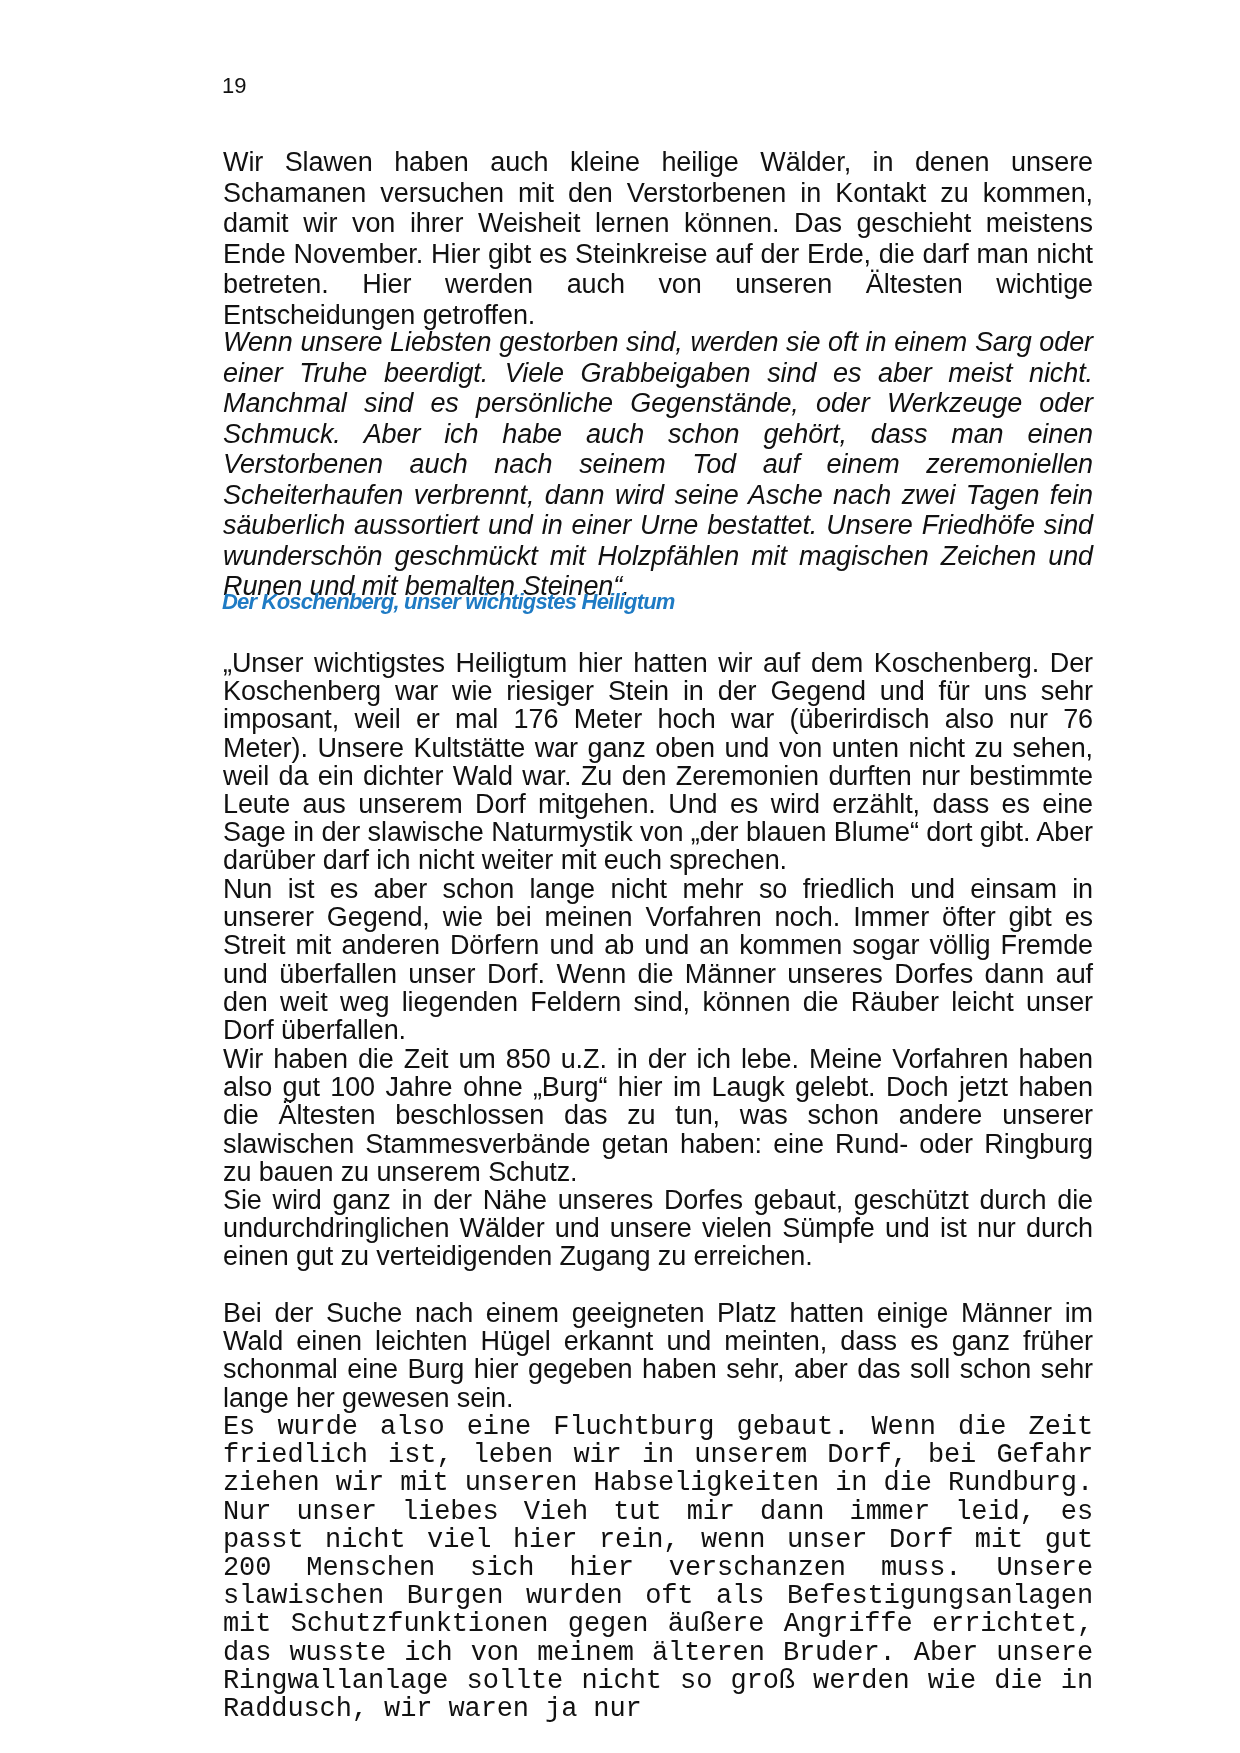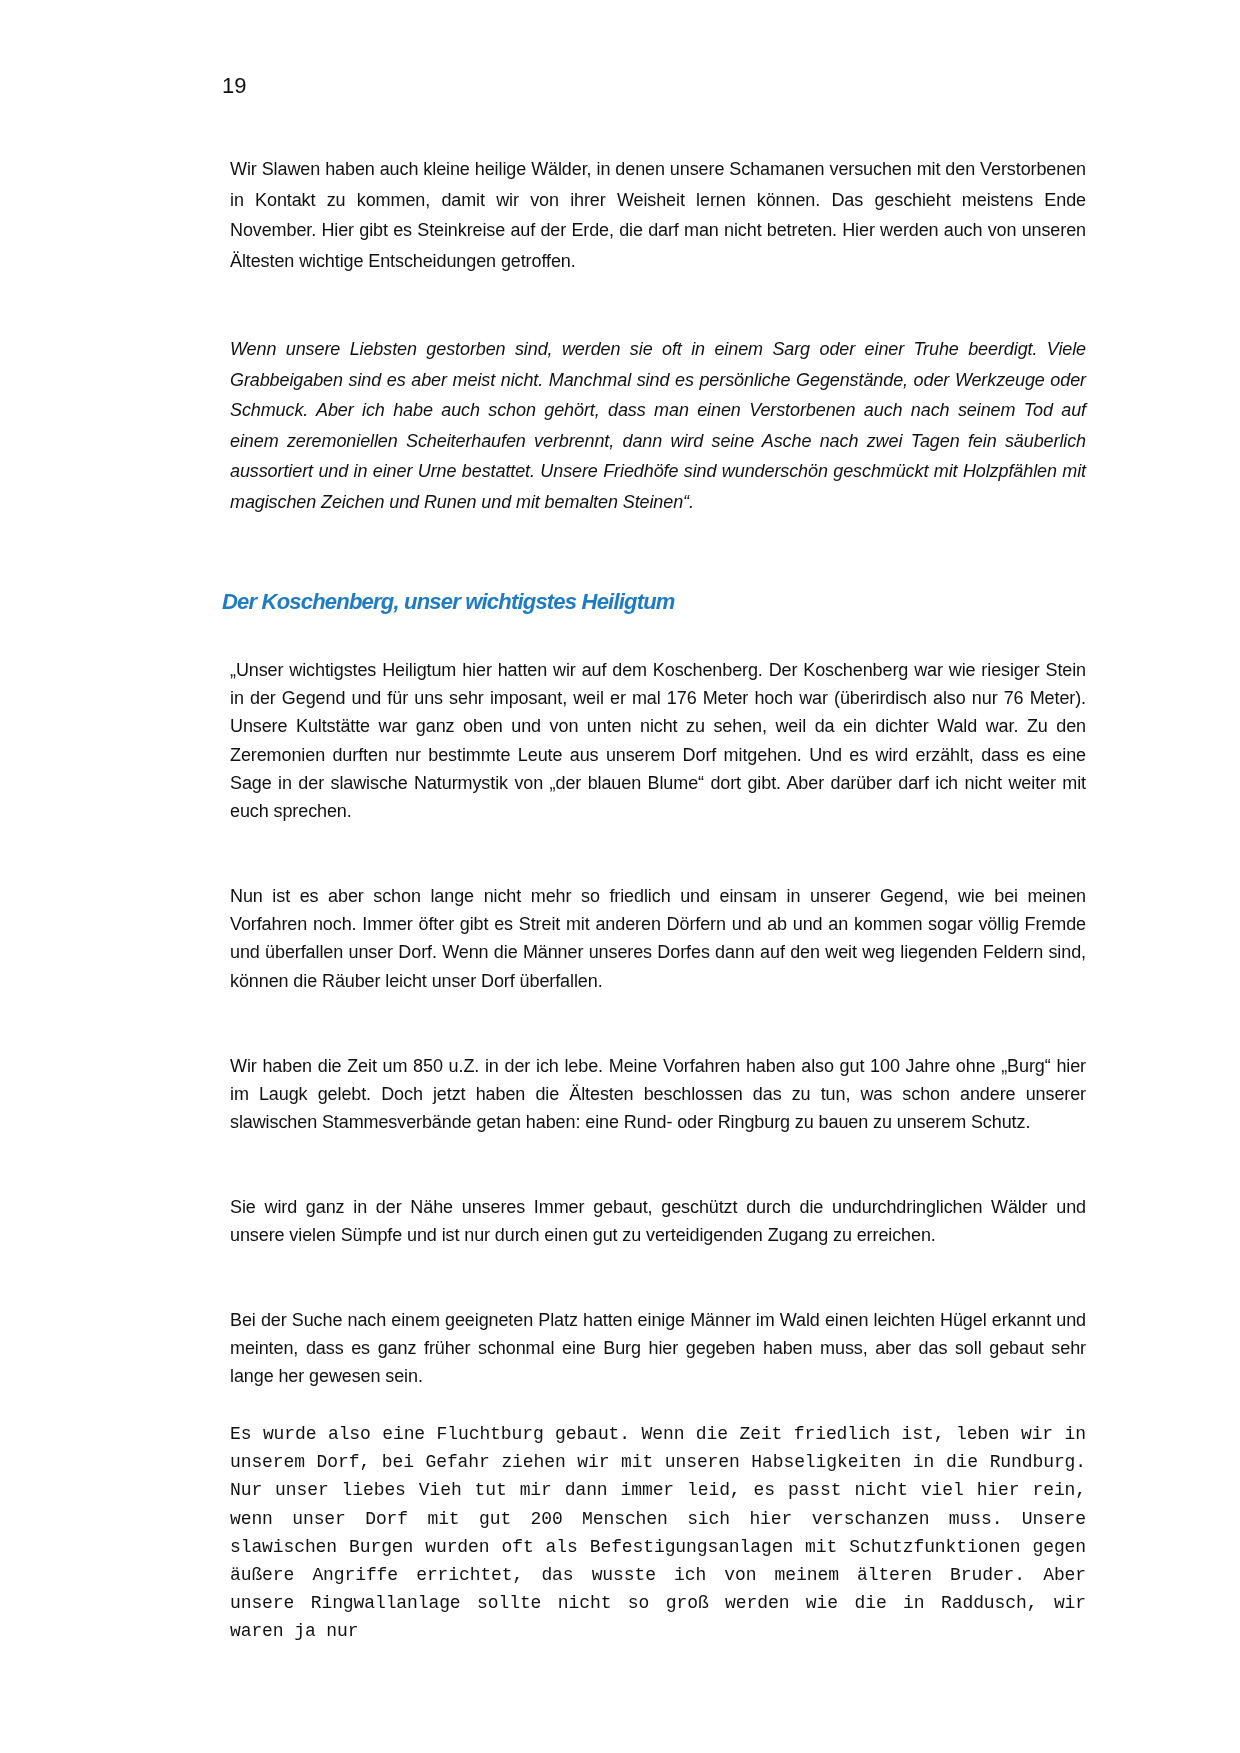--- a/index.html
+++ b/index.html
@@ -18,24 +18,24 @@
     .page-number {
       position: absolute;
       top: 73px;
       left: 0;
       width: 800px;
       text-align: left;
       font-size: 22px;
       left: 222px;
     }
     .body-text {
-      font-size: 18px;
+      font-size: 27px;
       line-height: 30.5px;
       text-align: justify;
-      margin: 8px;
+      margin: 1px;
       letter-spacing: -0.1px;
     }
     .block {
       position: absolute;
       left: 222px;
       width: 872px;
     }
     .heading {
       position: absolute;
       left: 222px;
@@ -74,24 +74,24 @@
 
   <div class="block tight" style="top:874px;">
     <p class="body-text">Nun ist es aber schon lange nicht mehr so friedlich und einsam in unserer Gegend, wie bei meinen Vorfahren noch. Immer öfter gibt es Streit mit anderen Dörfern und ab und an kommen sogar völlig Fremde und überfallen unser Dorf. Wenn die Männer unseres Dorfes dann auf den weit weg liegenden Feldern sind, können die Räuber leicht unser Dorf überfallen.</p>
   </div>
 
   <div class="block tight" style="top:1044px;">
     <p class="body-text">Wir haben die Zeit um 850 u.Z. in der ich lebe. Meine Vorfahren haben also gut 100 Jahre ohne „Burg“ hier im Laugk gelebt. Doch jetzt haben die Ältesten beschlossen das zu tun, was schon andere unserer slawischen Stammesverbände getan haben: eine Rund- oder Ringburg zu bauen zu unserem Schutz.</p>
   </div>
 
   <div class="block tight" style="top:1185px;">
-    <p class="body-text">Sie wird ganz in der Nähe unseres Immer gebaut, geschützt durch die undurchdringlichen Wälder und unsere vielen Sümpfe und ist nur durch einen gut zu verteidigenden Zugang zu erreichen.</p>
+    <p class="body-text">Sie wird ganz in der Nähe unseres Dorfes gebaut, geschützt durch die undurchdringlichen Wälder und unsere vielen Sümpfe und ist nur durch einen gut zu verteidigenden Zugang zu erreichen.</p>
   </div>
 
   <div class="block tight" style="top:1298px;">
-    <p class="body-text">Bei der Suche nach einem geeigneten Platz hatten einige Männer im Wald einen leichten Hügel erkannt und meinten, dass es ganz früher schonmal eine Burg hier gegeben haben muss, aber das soll gebaut sehr lange her gewesen sein.</p>
+    <p class="body-text">Bei der Suche nach einem geeigneten Platz hatten einige Männer im Wald einen leichten Hügel erkannt und meinten, dass es ganz früher schonmal eine Burg hier gegeben haben sehr, aber das soll schon sehr lange her gewesen sein.</p>
   </div>
 
   <div class="block tight" style="top:1412px;font-family:Liberation Mono, monospace;">
     <p class="body-text">Es wurde also eine Fluchtburg gebaut. Wenn die Zeit friedlich ist, leben wir in unserem Dorf, bei Gefahr ziehen wir mit unseren Habseligkeiten in die Rundburg. Nur unser liebes Vieh tut mir dann immer leid, es passt nicht viel hier rein, wenn unser Dorf mit gut 200 Menschen sich hier verschanzen muss. Unsere slawischen Burgen wurden oft als Befestigungsanlagen mit Schutzfunktionen gegen äußere Angriffe errichtet, das wusste ich von meinem älteren Bruder. Aber unsere Ringwallanlage sollte nicht so groß werden wie die in Raddusch, wir waren ja nur</p>
   </div>
 
 </div>
 
 </body></html>

